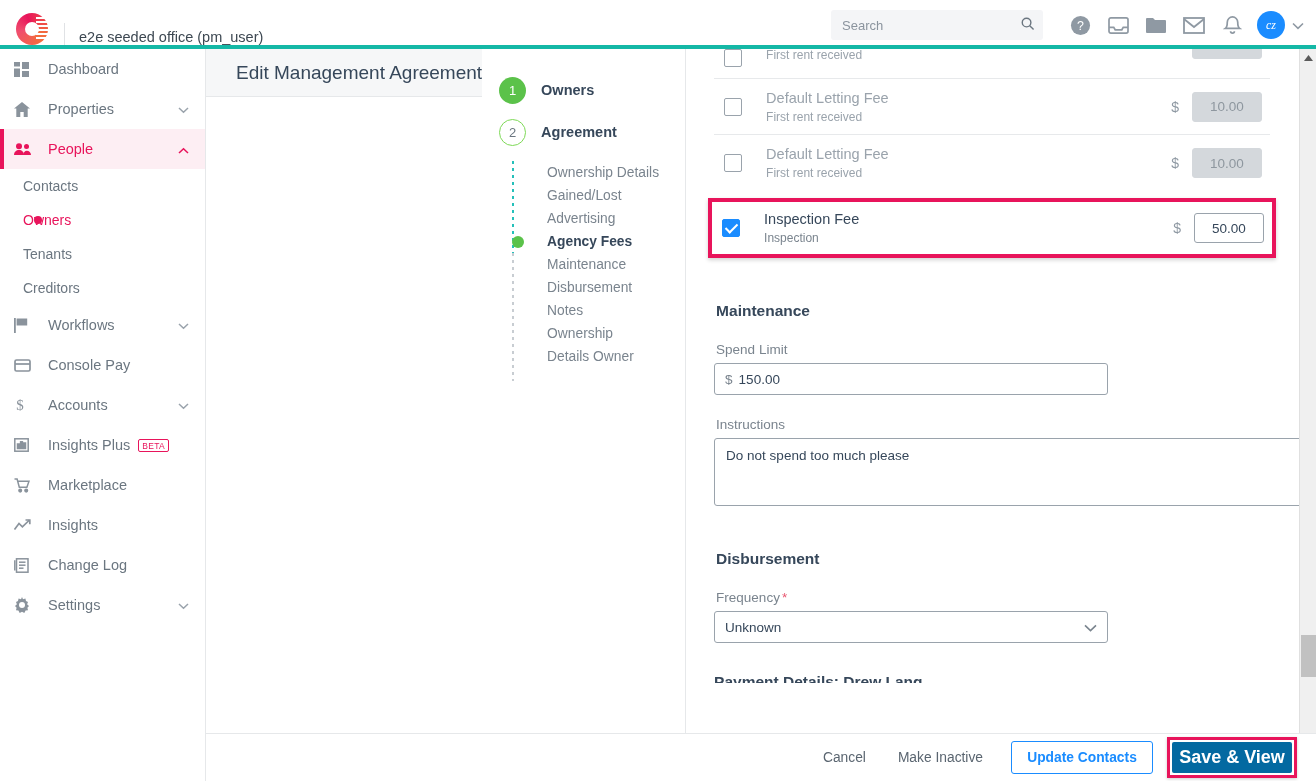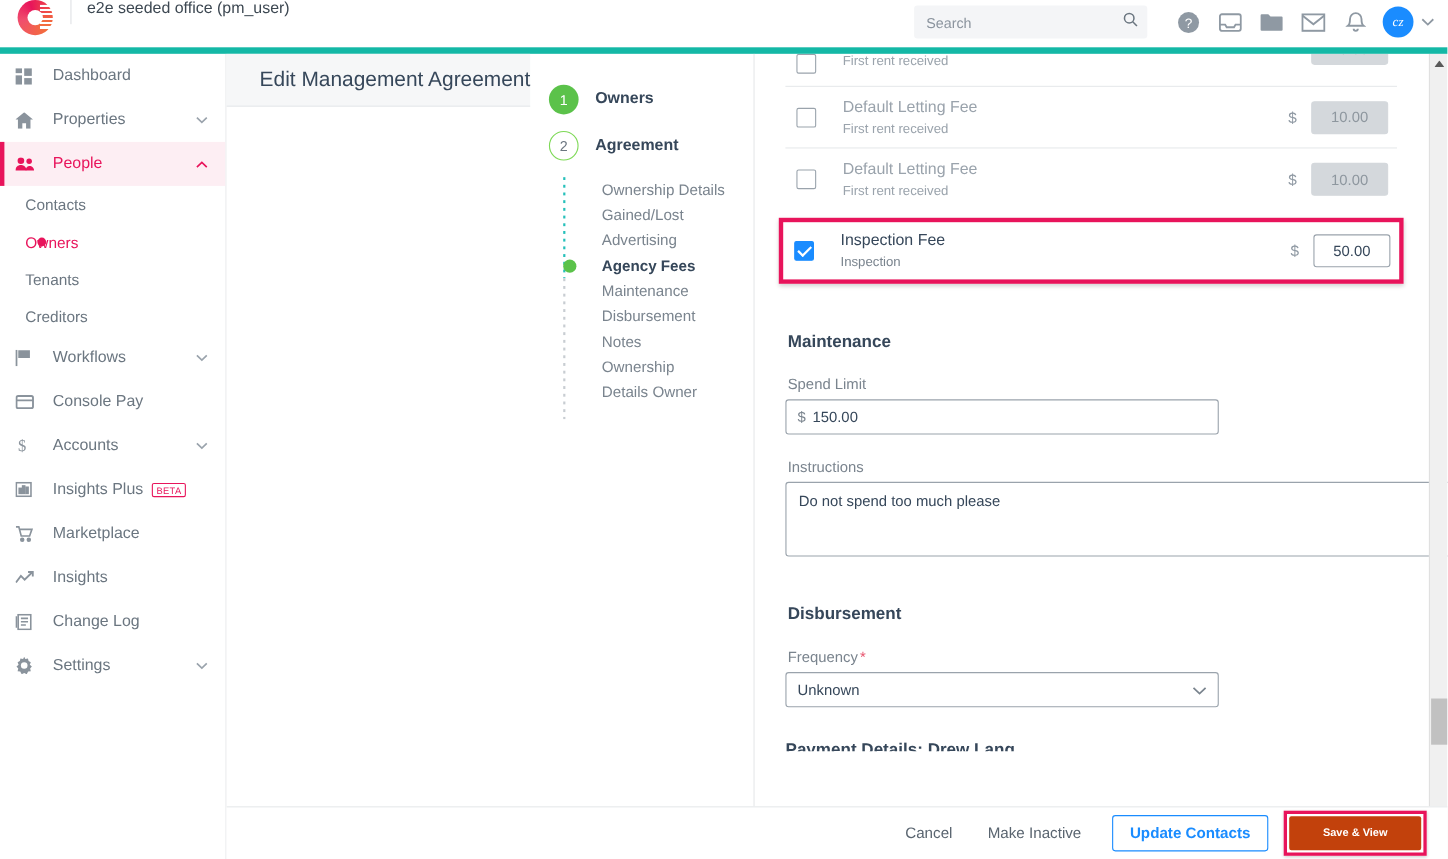--- a/index.html
+++ b/index.html
@@ -9,22 +9,22 @@
     overflow: hidden;
     font-family: "Liberation Sans", sans-serif;
     background: #ffffff;
     color: #4a4a4a;
   }
   .app { position: relative; width: 1316px; height: 781px; }
 
   
   .topbar {
     position: absolute; top: 0; left: 0; width: 1316px; height: 49px;
-    background: #ffffff; border-bottom: 6px solid #14b8a6;
-    display: flex; align-items: flex-start;
+    background: #ffffff; border-bottom: 4px solid #14b8a6;
+    display: flex; align-items: flex-end;
   }
   .logo-wrap { width: 64px; display: flex; justify-content: center; align-items: center; }
   .logo {
     width: 32px; height: 32px; border-radius: 50%;
     background: conic-gradient(from 140deg, #f36c3d 0deg, #f04e6e 120deg, #e8145b 200deg, #f36c3d 330deg);
     position: relative;
   }
   .logo::after {
     content: ""; position: absolute; left: 50%; top: 50%;
     transform: translate(-50%,-50%);
@@ -239,22 +239,22 @@
     height: 33px; min-width: 142px; border: 1px solid #1a8cff; border-radius: 3px;
     color: #1a8cff; font-size: 13.8px; display: flex; align-items: center;
     justify-content: center; margin-left: 12px; cursor: pointer; background: #fff;
     font-weight: bold;
   }
   .btn-primary-wrap {
     border: 3px solid #e8145b; margin-left: 14px; padding: 2px; background: #fff;
     box-shadow: 0 1px 3px rgba(0,0,0,.2);
   }
   .btn-primary {
-    height: 31px; min-width: 120px; background: #c2410c; border-radius: 2px;
-    color: #fff; font-size: 10px; font-weight: bold;
+    height: 31px; min-width: 120px; background: #0369a1; border-radius: 2px;
+    color: #fff; font-size: 18px; font-weight: bold;
     display: flex; align-items: center; justify-content: center; cursor: pointer;
   }
 </style>
 </head>
 <body>
 
 <div class="app">
 
   <div class="topbar">
     <div class="logo-wrap">

